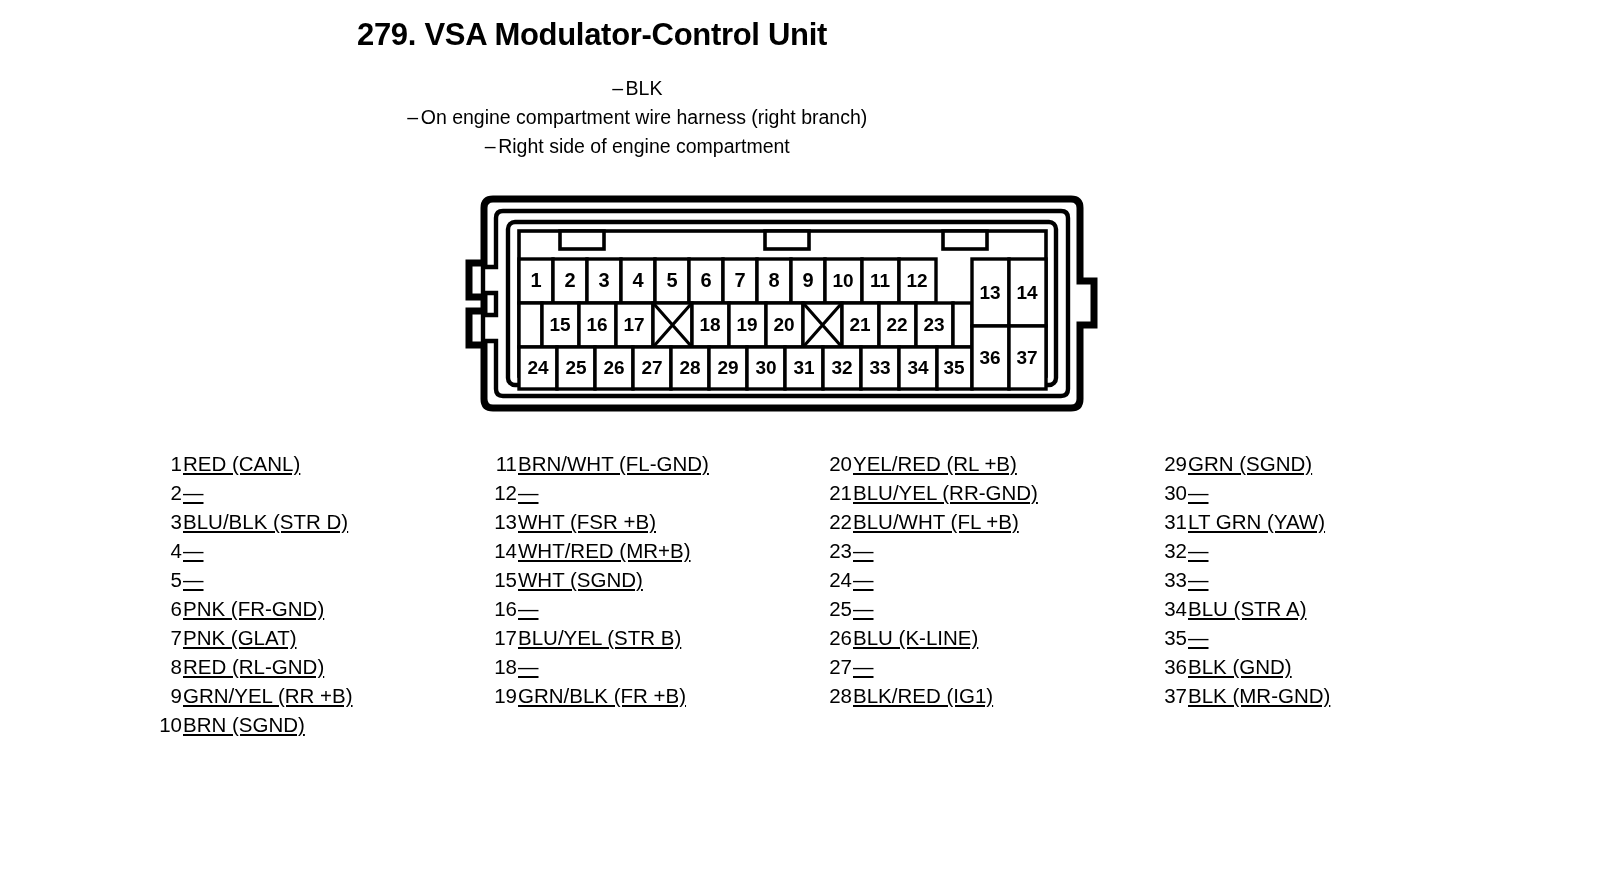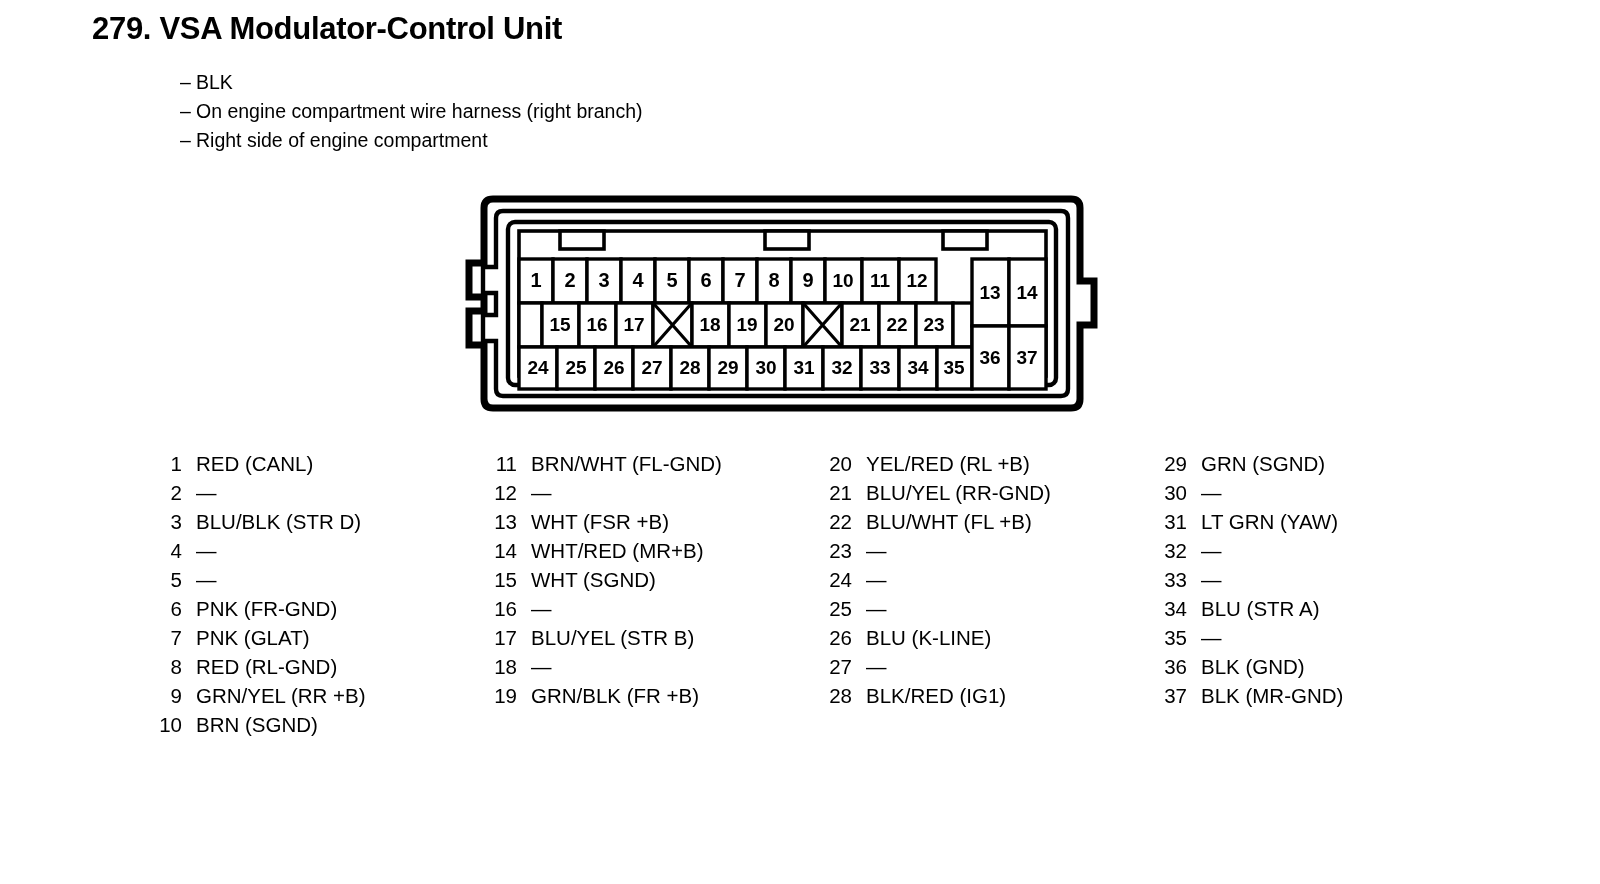--- a/index.html
+++ b/index.html
@@ -14,22 +14,23 @@
     position: relative;
     font-family: "Liberation Sans", sans-serif;
     color: #000000;
     overflow: hidden;
   }
 
   
   #header-block {
     position: absolute;
     left: 92px;
-    top: 12px;
+    top: 18px;
     width: 1000px;
+    text-align: center;
   }
   #page-title {
     font-size: 31px;
     font-weight: bold;
     letter-spacing: -0.3px;
     line-height: 1.1;
     white-space: nowrap;
   }
   #subtitle-list {
     margin-top: 22px;
@@ -98,21 +99,22 @@
     height: 29px;
     font-size: 20.5px;
     white-space: nowrap;
   }
   .legend-num {
     width: 30px;
     text-align: right;
     flex: 0 0 30px;
   }
   .legend-desc {
-    margin-left: 14px;
+    margin-left: 1px;
+    text-decoration: underline;
   }
 </style>
 </head>
 <body>
 
 <div id="header-block">
   <div id="page-title">279. VSA Modulator-Control Unit</div>
   <div id="subtitle-list">
     <div class="subtitle-line">
       <span class="subtitle-dash">–</span><span>BLK</span>

